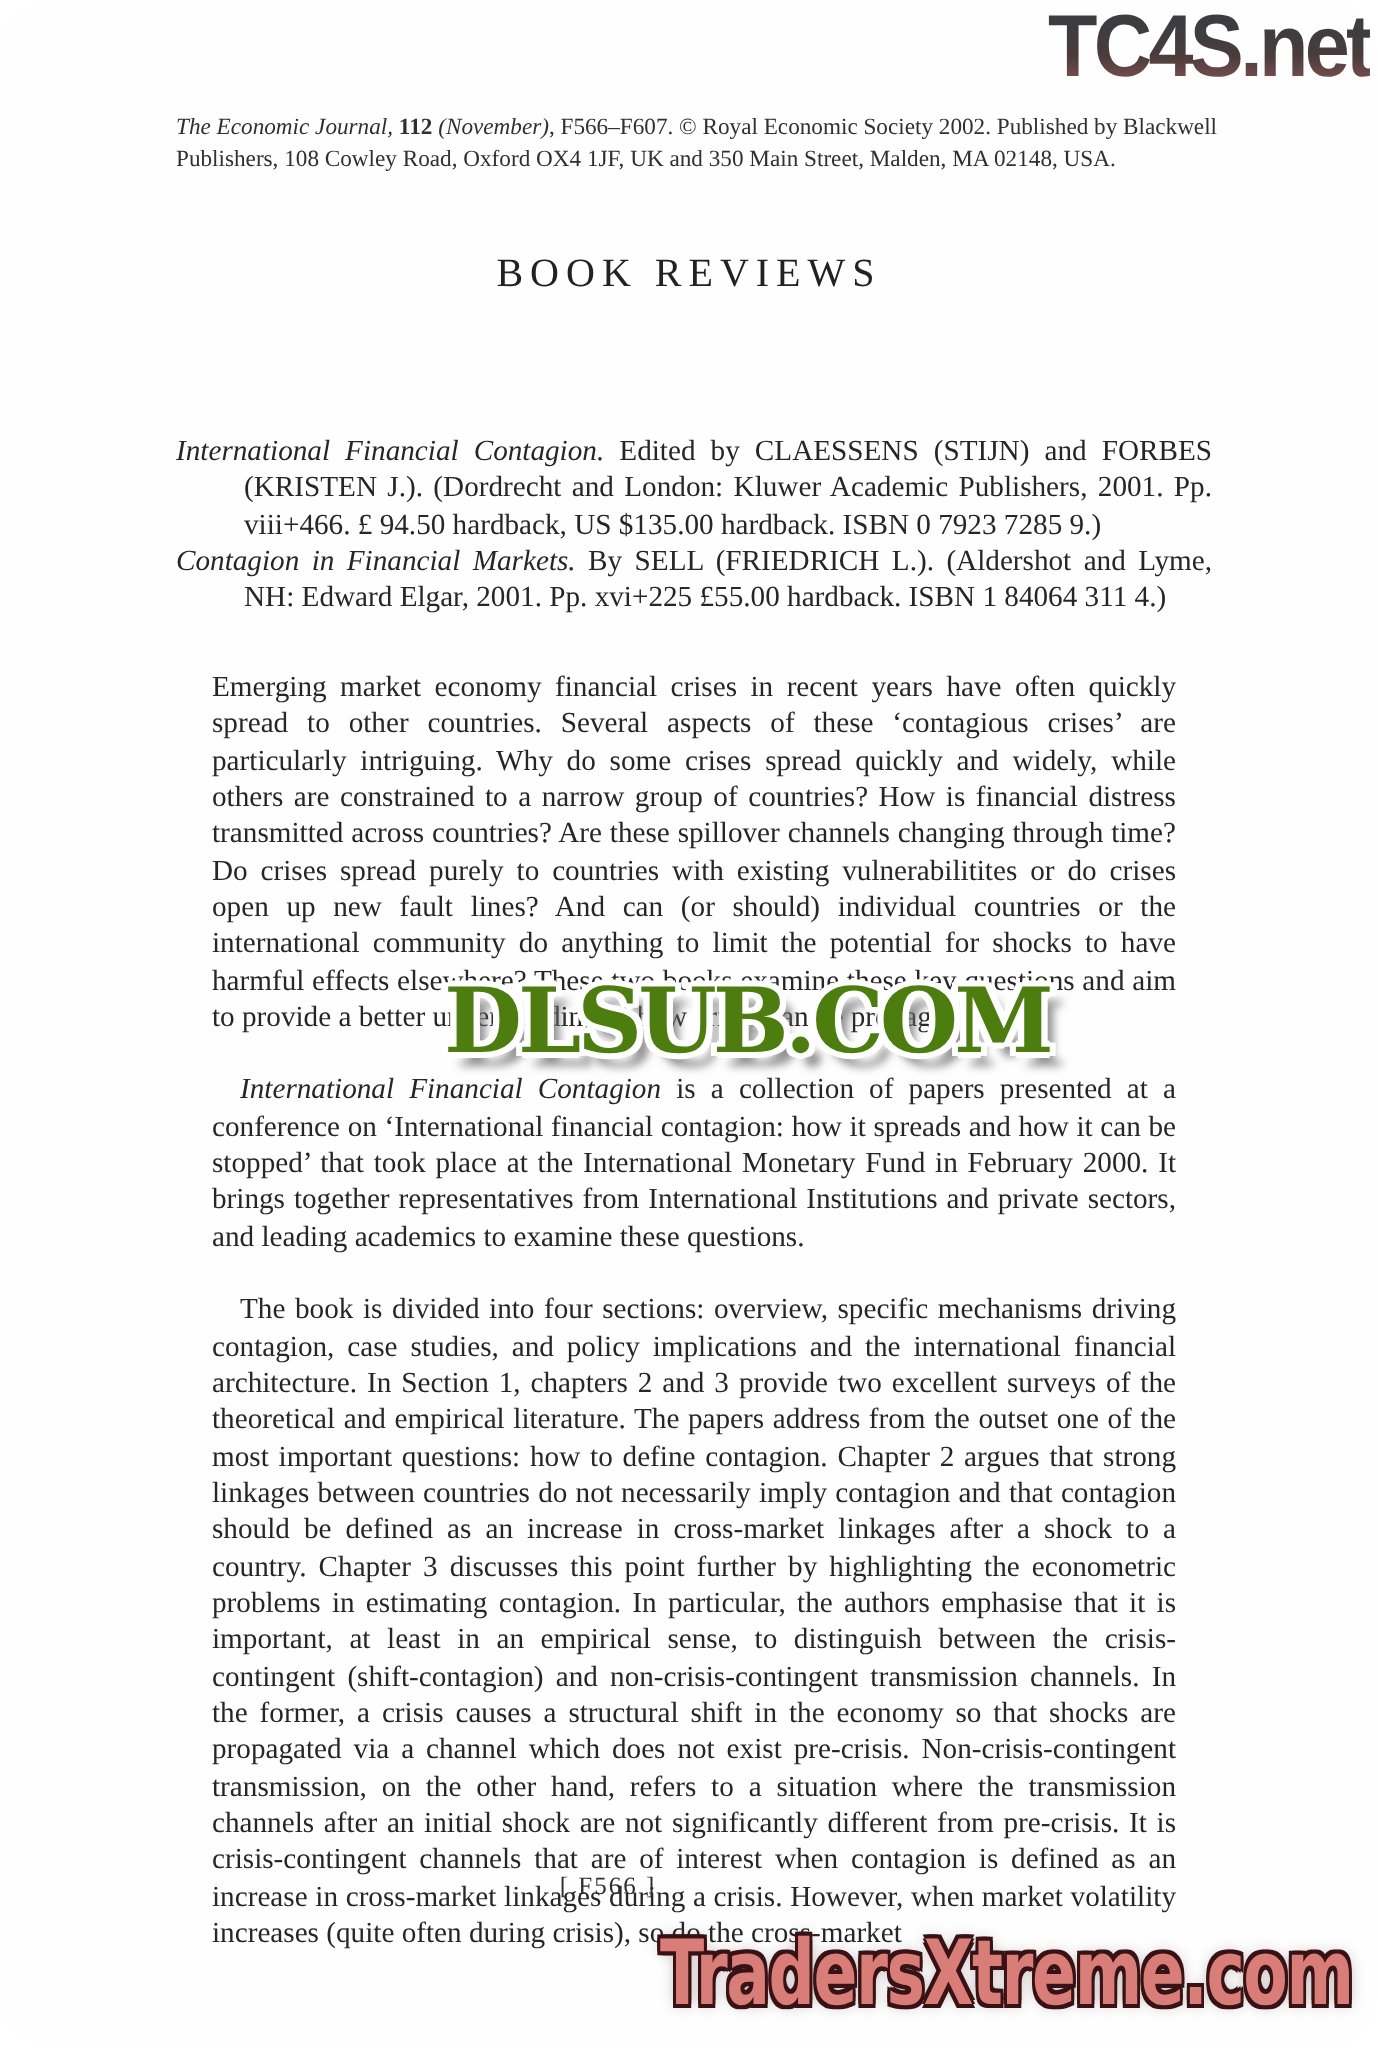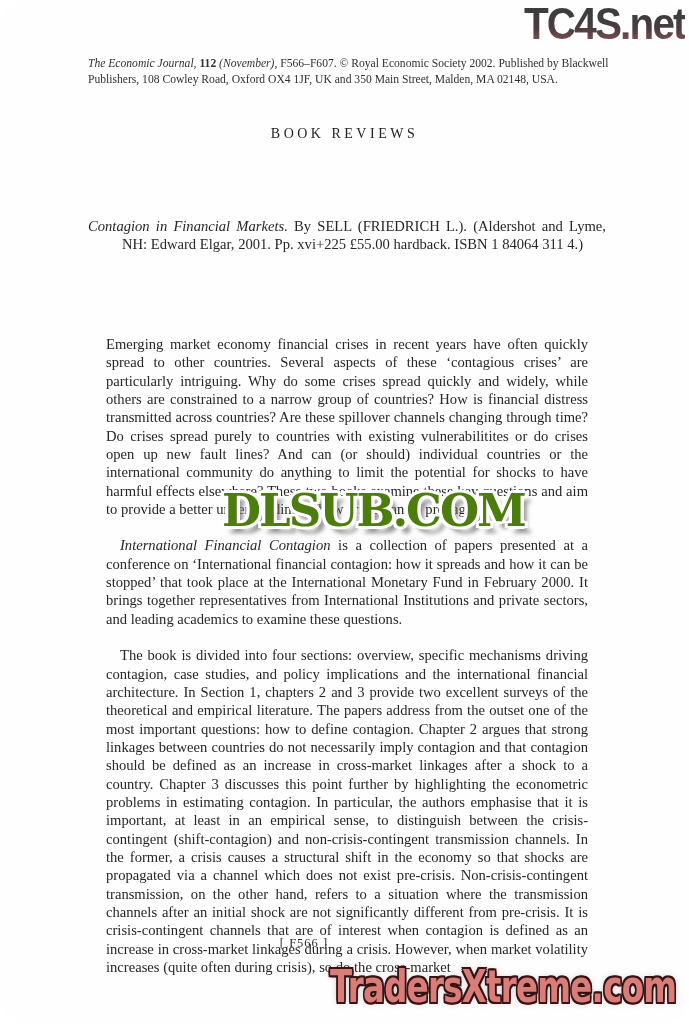--- a/index.html
+++ b/index.html
@@ -18,21 +18,21 @@
     color:transparent;-webkit-text-fill-color:transparent;
   }
   
   .jheader{
     position:absolute;top:44px;left:88px;width:522px;
     font-size:11.6px;line-height:16px;color:#303030;
   }
   
   .ptitle{
     position:absolute;top:126px;left:0;width:689px;text-align:center;
-    font-size:14px;letter-spacing:3.5px;color:#222;
+    font-size:20px;letter-spacing:3.5px;color:#222;
   }
   
   .citations{
     position:absolute;top:217px;left:88px;width:518px;
     font-size:14.6px;line-height:18.3px;text-align:justify;color:#262626;
   }
   .cite{margin:0;padding-left:34px;text-indent:-34px;}
   
   .bodytext{
     position:absolute;top:317px;left:88px;width:518px;
@@ -77,20 +77,21 @@
 
 <div class="page">
 
   <div class="tc4s">TC4S.net</div>
 
   <p class="jheader"><i>The Economic Journal,</i> <b>112</b> <i>(November)</i><span>, F566–F607. © Royal Economic Society 2002. Published by Blackwell Publishers, 108 Cowley Road, Oxford OX4 1JF, UK and 350 Main Street, Malden, MA 02148, USA.</span></p>
 
   <div class="ptitle">BOOK REVIEWS</div>
 
   <div class="citations">
+    <p class="cite"><i>International Financial Contagion.</i> <span>Edited by CLAESSENS (STIJN) and FORBES (KRISTEN J.). (Dordrecht and London: Kluwer Academic Publishers, 2001. Pp. viii+466. £ 94.50 hardback, US $135.00 hardback. ISBN 0 7923 7285 9.)</span></p>
     <p class="cite"><i>Contagion in Financial Markets.</i> <span>By SELL (FRIEDRICH L.). (Aldershot and Lyme, NH: Edward Elgar, 2001. Pp. xvi+225 £55.00 hardback. ISBN 1 84064 311 4.)</span></p>
   </div>
 
   <div class="bodytext">
     <p><span>Emerging market economy financial crises in recent years have often quickly spread to other countries. Several aspects of these ‘contagious crises’ are particularly intriguing. Why do some crises spread quickly and widely, while others are constrained to a narrow group of countries? How is financial distress transmitted across countries? Are these spillover channels changing through time? Do crises spread purely to countries with existing vulnerabilitites or do crises open up new fault lines? And can (or should) individual countries or the international community do anything to limit the potential for shocks to have harmful effects elsewhere? These two books examine these key questions and aim to provide a better understanding of how crises can be propagated.</span></p>
     <p class="ind"><i>International Financial Contagion</i><span> is a collection of papers presented at a conference on ‘International financial contagion: how it spreads and how it can be stopped’ that took place at the International Monetary Fund in February 2000. It brings together representatives from International Institutions and private sectors, and leading academics to examine these questions.</span></p>
     <p class="ind"><span>The book is divided into four sections: overview, specific mechanisms driving contagion, case studies, and policy implications and the international financial architecture. In Section 1, chapters 2 and 3 provide two excellent surveys of the theoretical and empirical literature. The papers address from the outset one of the most important questions: how to define contagion. Chapter 2 argues that strong linkages between countries do not necessarily imply contagion and that contagion should be defined as an increase in cross-market linkages after a shock to a country. Chapter 3 discusses this point further by highlighting the econometric problems in estimating contagion. In particular, the authors emphasise that it is important, at least in an empirical sense, to distinguish between the crisis-contingent (shift-contagion) and non-crisis-contingent transmission channels. In the former, a crisis causes a structural shift in the economy so that shocks are propagated via a channel which does not exist pre-crisis. Non-crisis-contingent transmission, on the other hand, refers to a situation where the transmission channels after an initial shock are not significantly different from pre-crisis. It is crisis-contingent channels that are of interest when contagion is defined as an increase in cross-market linkages during a crisis. However, when market volatility increases (quite often during crisis), so do the cross-market</span></p>
   </div>
 
   <div class="folio">[ F566 ]</div>

